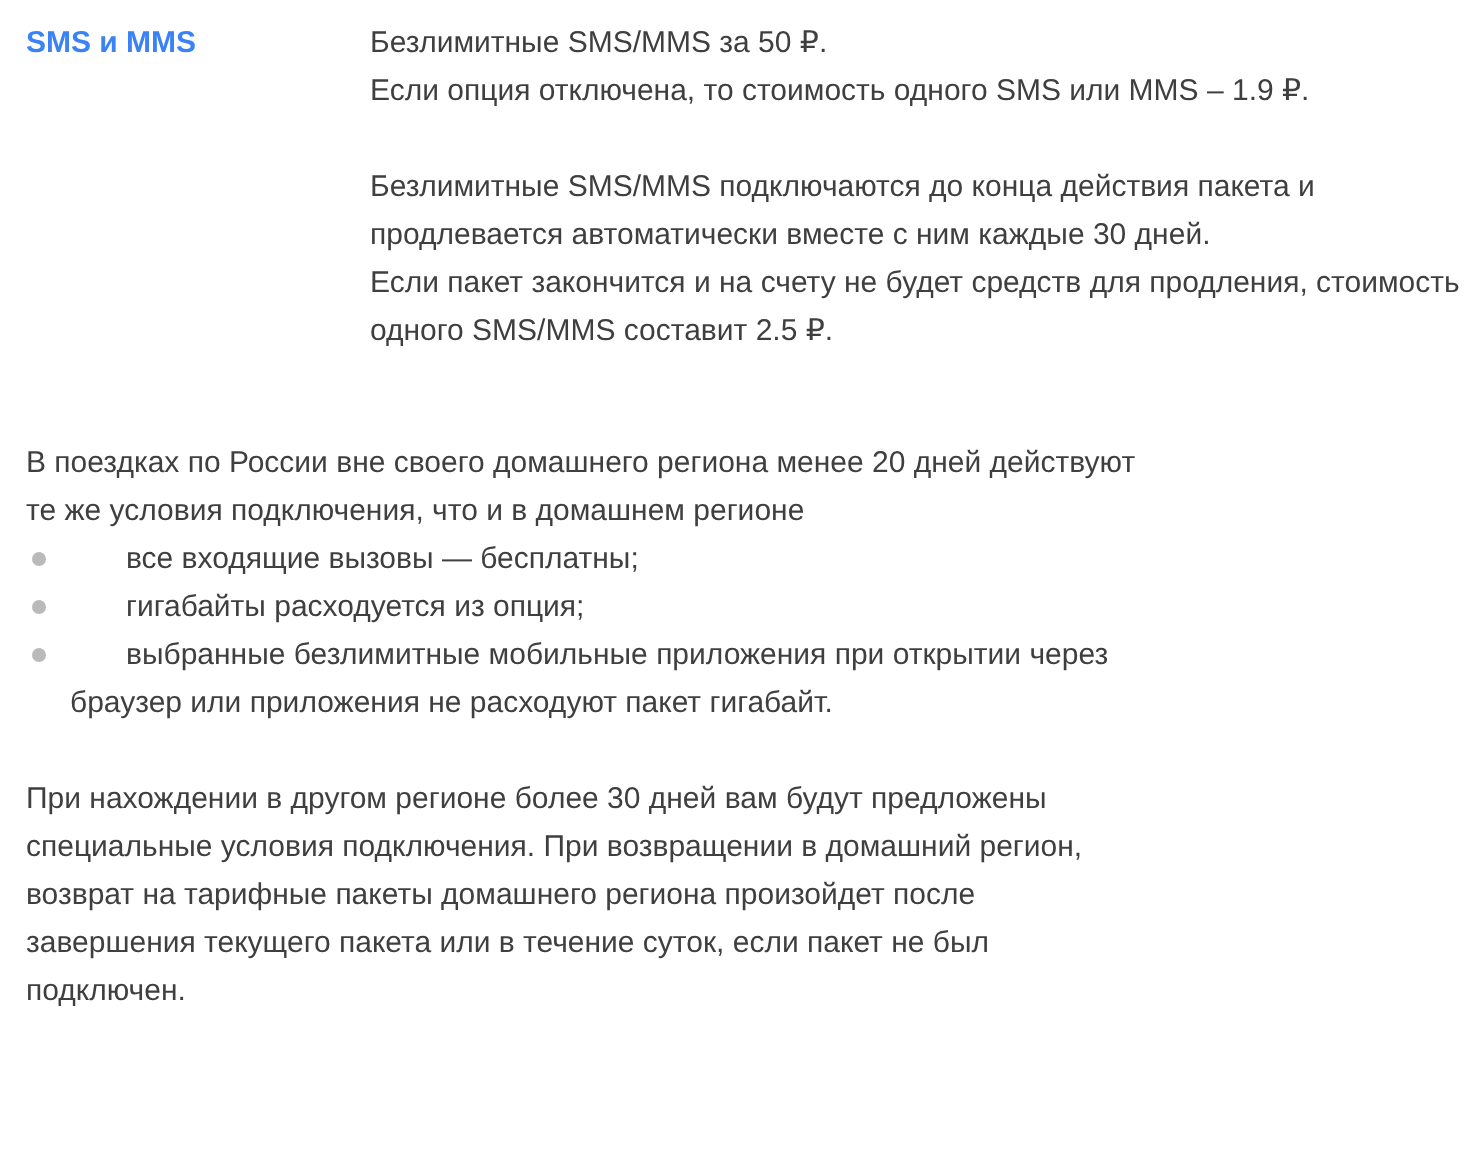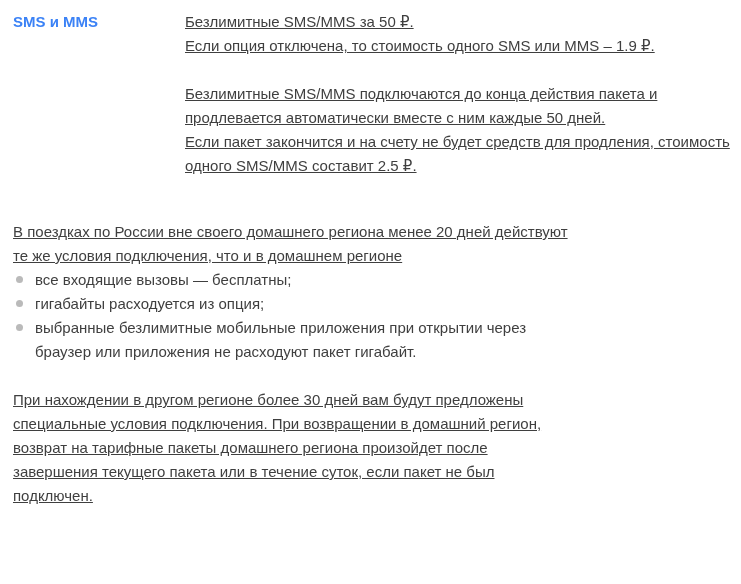--- a/index.html
+++ b/index.html
@@ -36,21 +36,20 @@
     color: #3b82f6;
     white-space: nowrap;
   }
   .content-col {
     width: 556px;
     flex: 0 0 556px;
   }
   .content-col p {
     margin: 0;
     white-space: pre-line;
-    text-decoration: underline;
   }
   .content-col p.gap-above {
     margin-top: 24px;
   }
   ul.bullets {
     list-style: none;
     margin: 0;
     padding: 0;
   }
   ul.bullets li {
@@ -61,34 +60,35 @@
     position: absolute;
     left: 3px;
     top: 8px;
     width: 7px;
     height: 7px;
     border-radius: 50%;
     background: #bababa;
   }
   .bullet-text {
     white-space: pre-line;
+    margin-left: 28px;
   }
 </style>
 </head>
 <body>
 
 <div class="page">
 
   <div class="section">
     <div class="label-col">SMS и MMS</div>
     <div class="content-col">
       <p>Безлимитные SMS/MMS за 50 ₽.
 Если опция отключена, то стоимость одного SMS или MMS – 1.9 ₽.</p>
       <p class="gap-above">Безлимитные SMS/MMS подключаются до конца действия пакета и
-продлевается автоматически вместе с ним каждые 50 дней.
+продлевается автоматически вместе с ним каждые 30 дней.
 Если пакет закончится и на счету не будет средств для продления, стоимость
 одного SMS/MMS составит 2.5 ₽.</p>
     </div>
   </div>
 
   <div class="section">
     <div class="content-col">
       <p>В поездках по России вне своего домашнего региона менее 20 дней действуют
 те же условия подключения, что и в домашнем регионе</p>
       <ul class="bullets">

